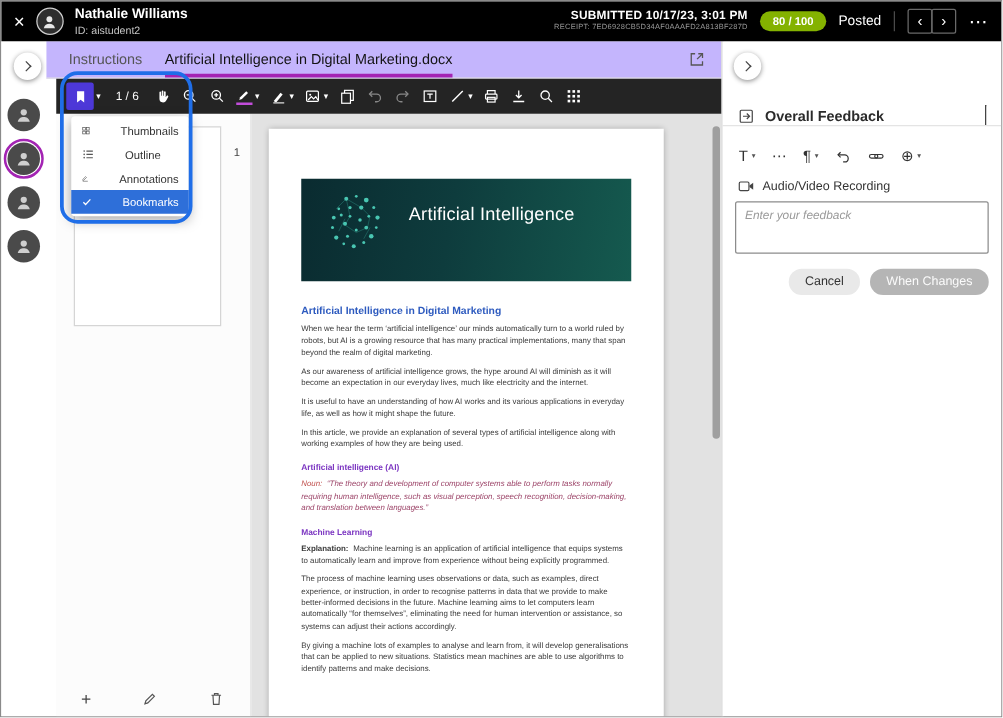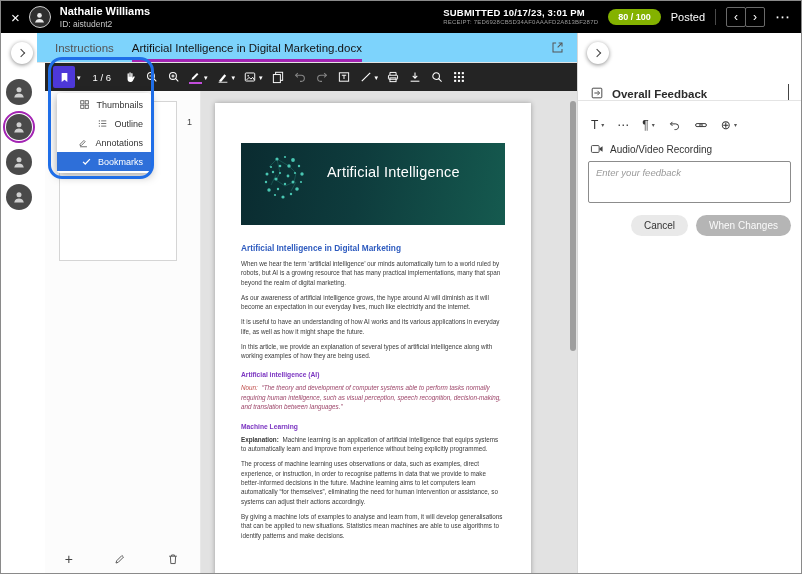--- a/index.html
+++ b/index.html
@@ -15,35 +15,35 @@
   
   .topbar { position:absolute; left:0; top:0; width:100%; height:32px; background:#000;
             display:flex; align-items:center; color:#fff; z-index:40; }
   .tb-left { display:flex; align-items:center; gap:9px; padding-left:10px; }
   .close-x { font-size:15px; color:#fff; line-height:1; background:none; border:none; }
   .tb-avatar { width:22px; height:22px; border-radius:50%; background:#2e2e2e; border:1.5px solid #cfcfcf;
                display:flex; align-items:center; justify-content:center; overflow:hidden; }
   .tb-name { font-size:11px; font-weight:bold; line-height:1.2; }
   .tb-id { font-size:8.5px; color:#c6c6c6; }
   .tb-right { margin-left:auto; display:flex; align-items:center; gap:10px; padding-right:10px; }
-  .submitted { text-align:left; line-height:1.25; }
+  .submitted { text-align:right; line-height:1.25; }
   .sub1 { font-size:9.5px; font-weight:bold; letter-spacing:.2px; }
   .sub2 { font-size:6px; color:#9a9a9a; letter-spacing:.2px; }
   .grade-pill { background:#84b200; color:#fff; font-size:9px; font-weight:bold;
                 padding:3px 10px; border-radius:10px; border:none; }
   .posted { font-size:11px; }
   .tb-div { width:1px; height:16px; background:#4a4a4a; }
   .navpair { display:flex; }
   .nav-btn { width:20px; height:20px; border:1px solid #6a6a6a; border-radius:2px; background:none;
              color:#fff; font-size:12px; display:flex; align-items:center; justify-content:center; }
   .nav-btn + .nav-btn { margin-left:-1px; }
   .overflow-btn { background:none; border:none; color:#fff; font-size:15px; letter-spacing:1px; }
 
   
-  .tabbar { position:absolute; left:36px; top:32px; width:542px; height:30px; background:#7dd3fc;
+  .tabbar { position:absolute; left:36px; top:32px; width:542px; height:30px; background:#c4b5fd;
             border-bottom:1px solid #e3e3e3; display:flex; align-items:center; z-index:5; }
   .tab { position:relative; height:100%; display:flex; align-items:center; font-size:11.5px;
          color:#555; margin-left:18px; background:none; border:none; }
   .tab.active { color:#141414; }
   .tab.active::after { content:""; position:absolute; left:0; right:0; bottom:0; height:3px; background:#a324b3; }
   .popout-btn { margin-left:auto; margin-right:14px; background:none; border:none; }
 
   
   .peoplerail { position:absolute; left:0; top:32px; width:36px; bottom:0; background:#fff; z-index:6; }
   .circle-btn { width:22px; height:22px; border-radius:50%; background:#fff; border:none;
@@ -123,22 +123,22 @@
                  border-radius:2px; background:#fff; padding:5px 7px; font-size:9.5px; resize:none;
                  font-family:"Liberation Sans",sans-serif; }
   .fb-textarea::placeholder { font-style:italic; color:#9a9a9a; }
   .btnrow { position:absolute; right:10px; top:182px; display:flex; gap:8px; }
   .btn-cancel { background:#e9e9e9; color:#333; font-size:10px; padding:5px 13px; border-radius:14px; border:none; }
   .btn-save { background:#b5b5b5; color:#fbfbfb; font-size:10px; padding:5px 13px; border-radius:14px; border:none; }
 
   
   .menu { position:absolute; left:56px; top:92px; width:94px; background:#fff; border-radius:3px;
           box-shadow:0 3px 10px rgba(0,0,0,.35); z-index:20; padding:2px 0; }
-  .menu-item { width:100%; height:19px; display:flex; align-items:center; gap:6px; padding:0 8px;
-               font-size:9px; color:#333; background:none; border:none; text-align:left;justify-content:flex-end; }
+  .menu-item { width:100%; height:19px; display:flex; align-items:center; gap:24px; padding:0 8px;
+               font-size:9px; color:#333; background:none; border:none; text-align:left; }
   .menu-item.sel { background:#2e6fd9; color:#fff; }
   .callout { position:absolute; left:47px; top:56px; width:106px; height:122px; border:3px solid #1f6ee8;
              border-radius:14px; z-index:25; pointer-events:none; }
 </style>
 </head>
 <body>
 
 <div id="app">
 
   <div class="topbar">

